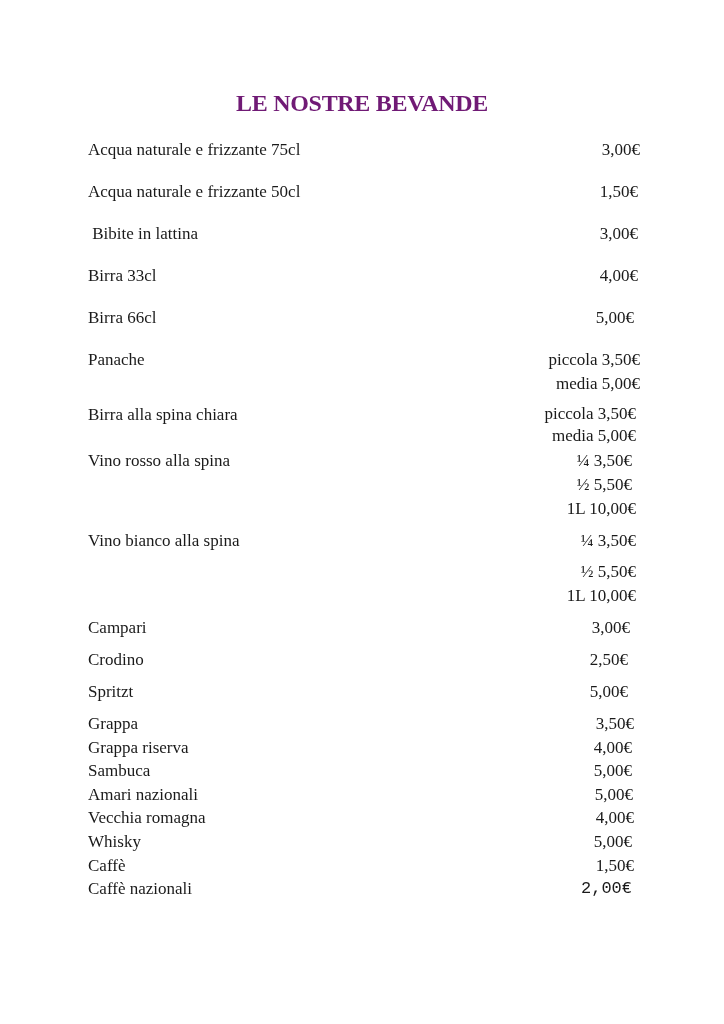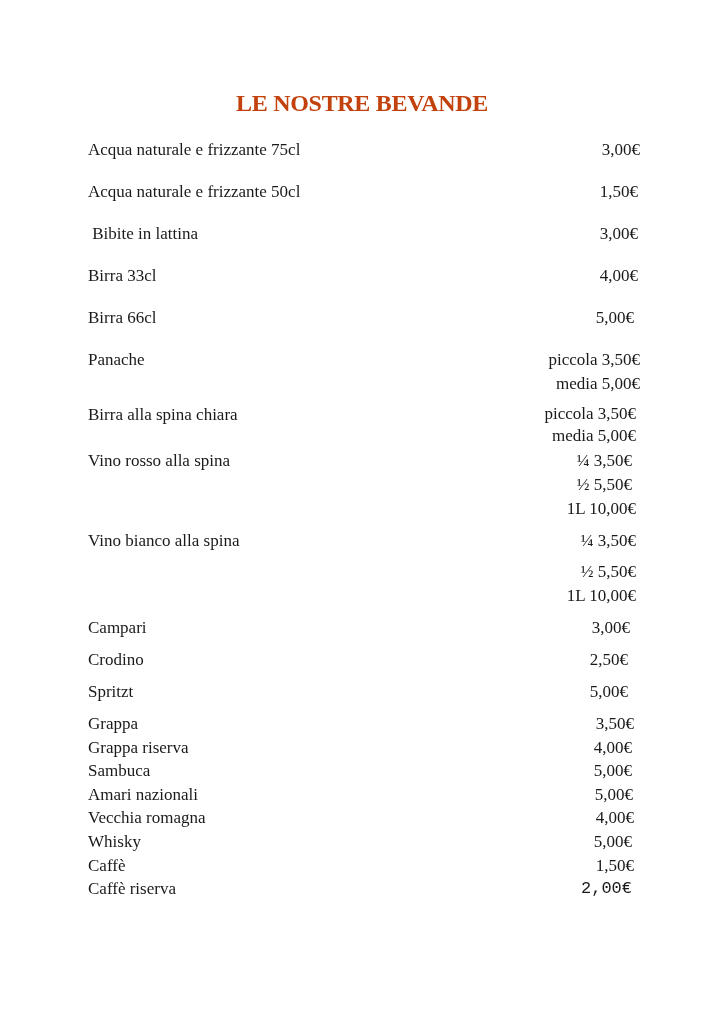--- a/index.html
+++ b/index.html
@@ -1,20 +1,20 @@
 <!DOCTYPE html>
 <html><head>
   <meta charset="utf-8">
   <style>
     html, body { margin: 0; padding: 0; background: #ffffff; }
     body { width: 724px; height: 1024px; position: relative; overflow: hidden;
            font-family: "DejaVu Serif", "Liberation Serif", serif; color: #1a1a1a; }
     .title { position: absolute; top: 90px; left: 0; width: 724px; text-align: center;
              font-family: "Liberation Serif", serif; font-weight: bold; font-size: 24px;
-             letter-spacing: -0.3px; color: #c2410c; }
+             letter-spacing: -0.3px; color: #701a75; }
     .row { position: absolute; left: 88px; width: 552px; font-size: 17px;
            font-family: "Liberation Serif", serif; line-height: 24px; }
     .name { position: absolute; left: 0; top: 0; white-space: pre; }
     .price { position: absolute; top: 0; text-align: right; white-space: nowrap; }
     .prices { position: absolute; top: 0; text-align: right; }
     .prices div { white-space: nowrap; }
   </style>
 </head>
 <body>
 
@@ -110,15 +110,15 @@
 </div>
 <div class="row" style="top:830px;">
   <span class="name">Whisky</span>
   <span class="price" style="right:8px;">5,00€</span>
 </div>
 <div class="row" style="top:854px;">
   <span class="name">Caffè</span>
   <span class="price" style="right:6px;">1,50€</span>
 </div>
 <div class="row" style="top:877px;">
-  <span class="name">Caffè riserva</span>
+  <span class="name">Caffè nazionali</span>
   <span class="price" style="right:8px;font-family:Liberation Mono, monospace;">2,00€</span>
 </div>
 
 </body></html>

